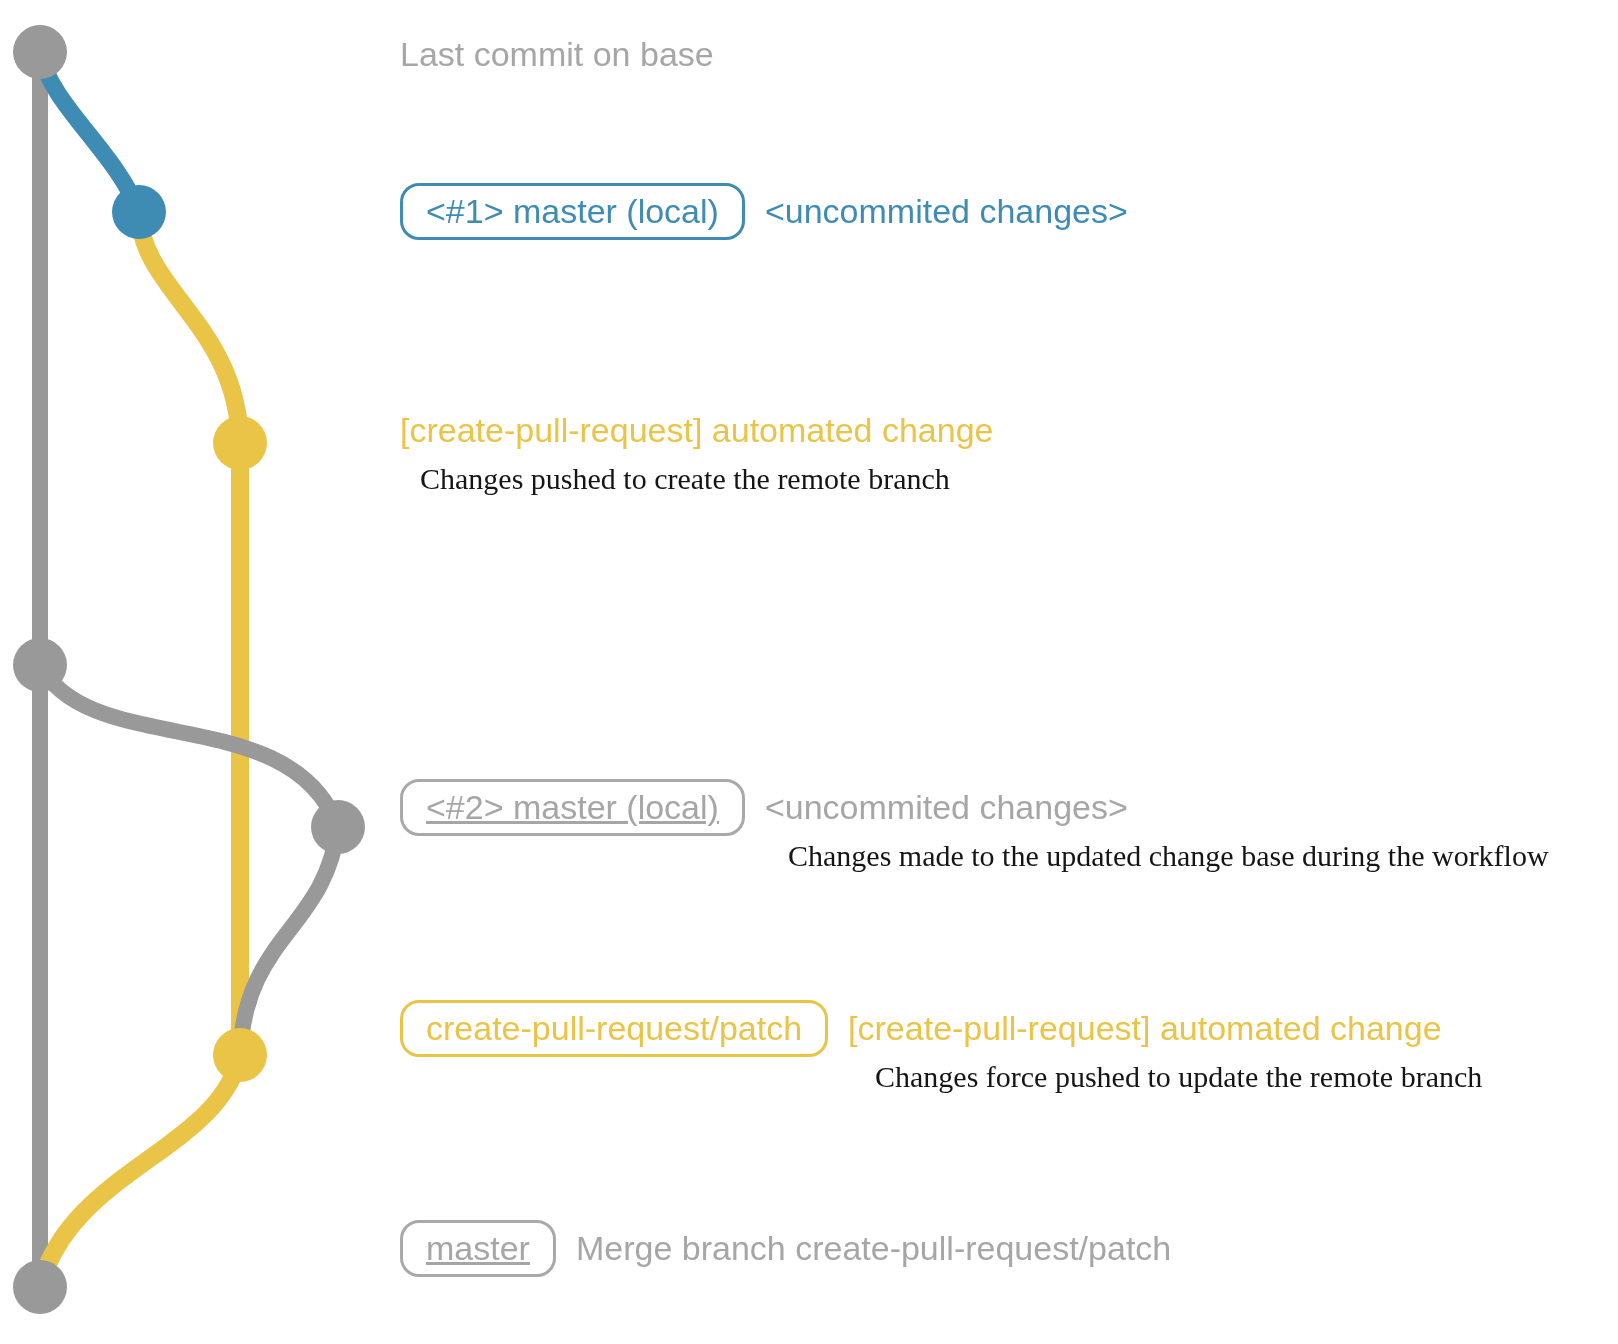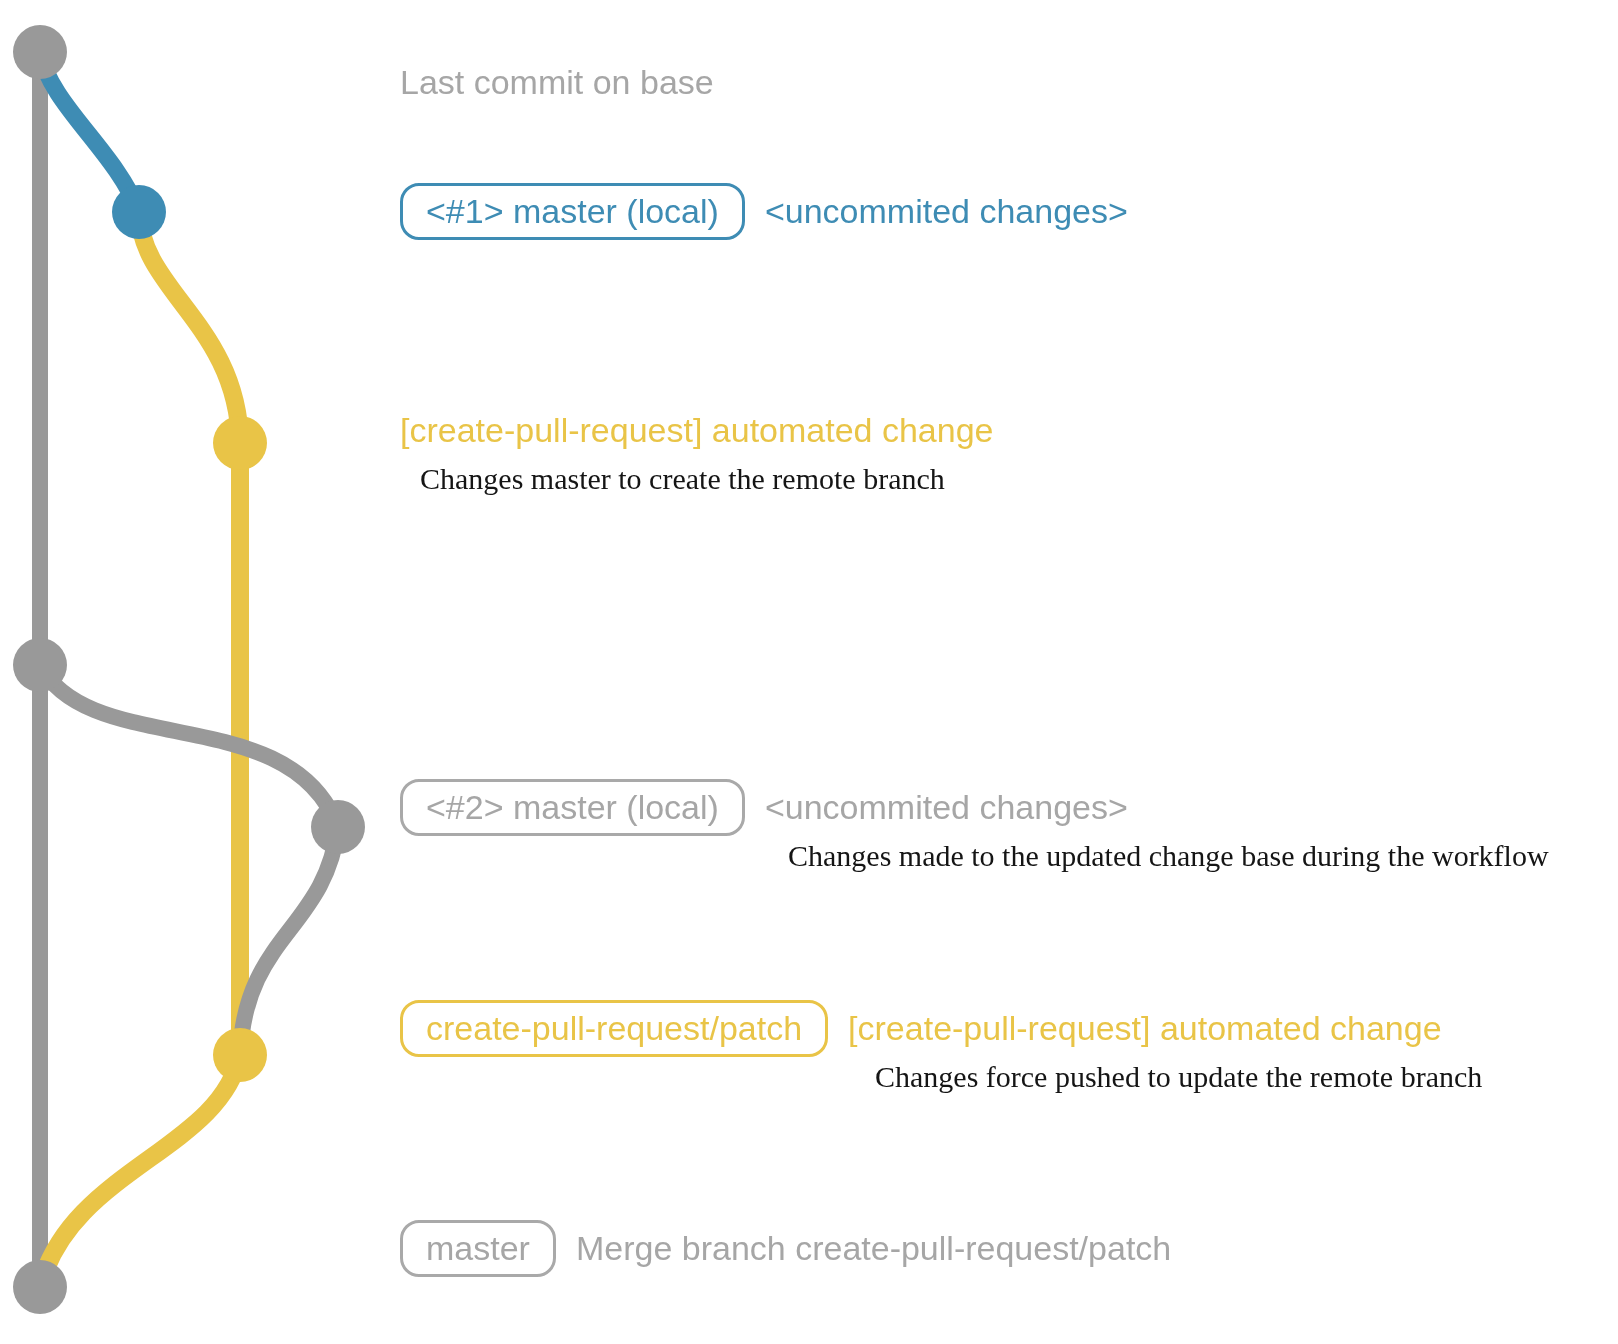--- a/index.html
+++ b/index.html
@@ -28,21 +28,21 @@
     padding:0 23px;
     border:3px solid currentColor;
     border-radius:19px;
     font-size:34px;
     box-sizing:border-box;
     text-align:center;
   }
   .c-blue{color:#3e8cb4;}
   .c-gray{color:#a6a6a6;}
   .c-yellow{color:#e9c447;}
-  .badge.c-gray{border-color:#a9a9a9;}
+  .badge.c-gray{border-color:#a9a9a9;text-decoration:underline;}
   .desc{
     position:absolute;
     font-family:"Liberation Serif",serif;
     font-size:30px;
     color:#151515;
     white-space:nowrap;
     line-height:36px;
   }
 </style>
 </head>
@@ -68,33 +68,33 @@
 
     <circle cx="40" cy="52" r="27" fill="#999999"></circle>
     <circle cx="139" cy="212" r="27" fill="#3e8cb4"></circle>
     <circle cx="240" cy="443" r="27" fill="#e9c447"></circle>
     <circle cx="40" cy="665" r="27" fill="#999999"></circle>
     <circle cx="338" cy="827" r="27" fill="#999999"></circle>
     <circle cx="240" cy="1055" r="27" fill="#e9c447"></circle>
     <circle cx="40" cy="1287" r="27" fill="#999999"></circle>
   </svg>
 
-  <div class="row" style="left:400px;top:28px;height:52px;margin-top:28px;">
+  <div class="row" style="left:400px;top:28px;height:52px;">
     <span class="plain c-gray">Last commit on base</span>
   </div>
 
   <div class="row" style="left:400px;top:183px;height:57px;">
     <span class="badge c-blue">&lt;#1&gt; master (local)</span>
     <span class="title c-blue">&lt;uncommited changes&gt;</span>
   </div>
 
   <div class="row" style="left:400px;top:409px;height:42px;">
     <span class="title c-yellow">[create-pull-request] automated change</span>
   </div>
-  <div class="desc" style="left:420px;top:461px;">Changes master to create the remote branch</div>
+  <div class="desc" style="left:420px;top:461px;">Changes pushed to create the remote branch</div>
 
 
   <div class="row" style="left:400px;top:779px;height:57px;">
     <span class="badge c-gray">&lt;#2&gt; master (local)</span>
     <span class="title c-gray">&lt;uncommited changes&gt;</span>
   </div>
   <div class="desc" style="left:788px;top:838px;">Changes made to the updated change base during the workflow</div>
 
   <div class="row" style="left:400px;top:1000px;height:57px;">
     <span class="badge c-yellow">create-pull-request/patch</span>

